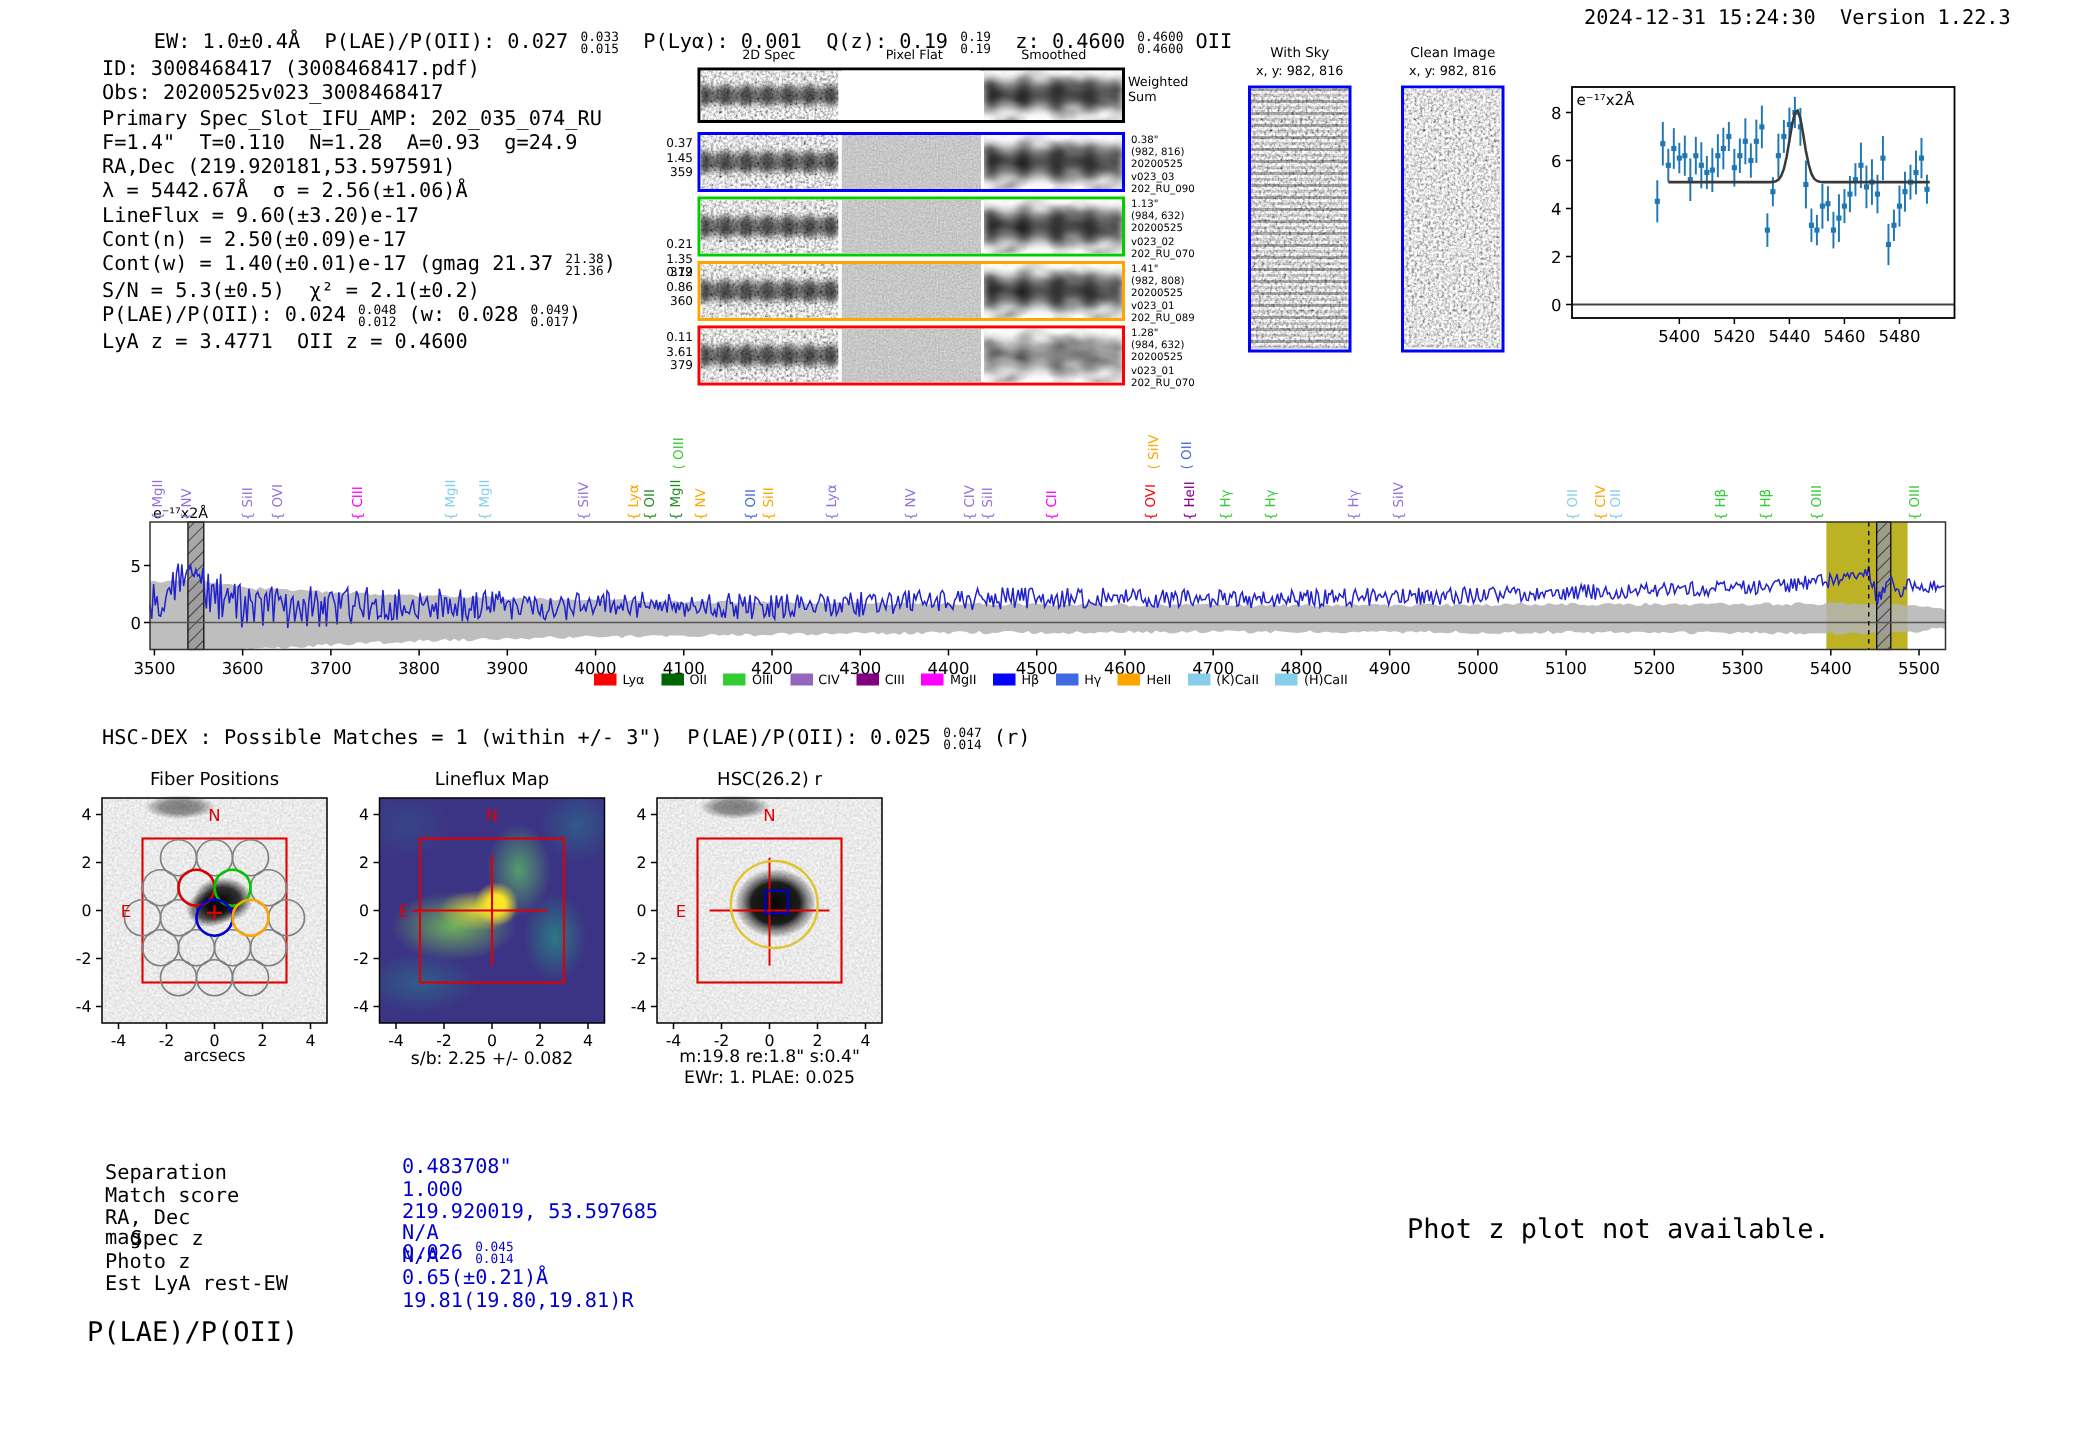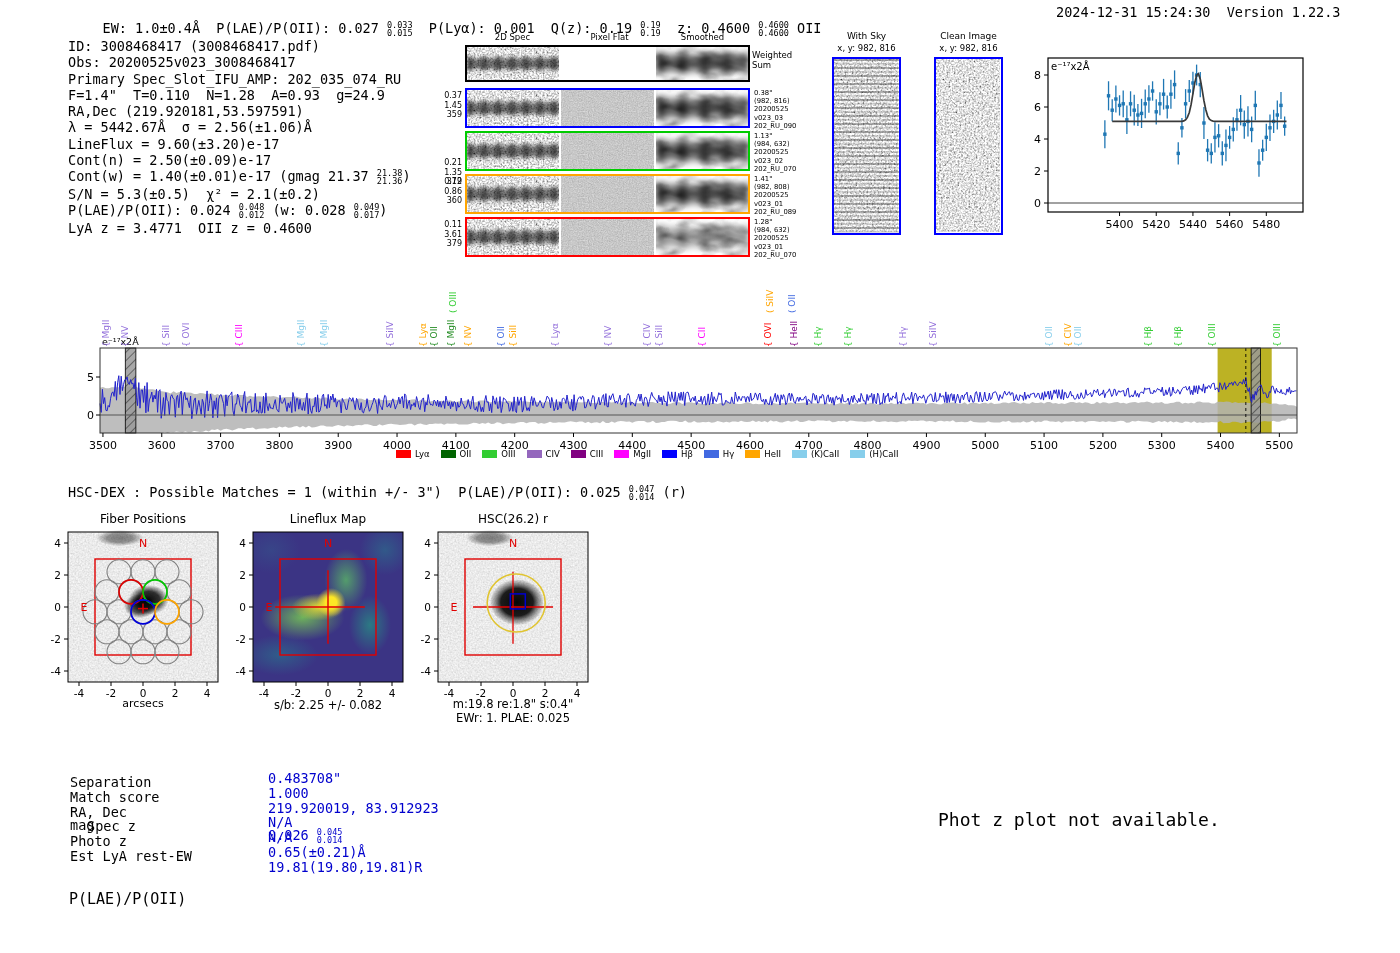--- a/index.html
+++ b/index.html
@@ -24,21 +24,21 @@
     background:repeating-linear-gradient(90deg,rgba(0,0,0,.55) 0 9px,rgba(0,0,0,.12) 9px 22px),
                linear-gradient(180deg,rgba(0,0,0,0),rgba(0,0,0,.62) 35%,rgba(0,0,0,.62) 65%,rgba(0,0,0,0));
     filter:blur(3px);}
   .stripes{position:absolute;left:0;right:0;top:0;bottom:0;
     background:repeating-linear-gradient(180deg,rgba(0,0,0,.30) 0 2px,rgba(255,255,255,.22) 2px 4px,rgba(0,0,0,.12) 4px 6px,rgba(255,255,255,0) 6px 8px);}
   .leftlab{font-size:8px;line-height:9.5px;text-align:right;font-family:"DejaVu Sans",sans-serif;}
   .rightlab{font-size:6.8px;line-height:8.2px;font-family:"DejaVu Sans",sans-serif;}
   .linelabel{position:absolute;font-family:"DejaVu Sans",sans-serif;font-size:9px;white-space:pre;
              transform:rotate(-90deg);transform-origin:0 0;}
   .legend{display:flex;gap:11px;align-items:center;font-family:"DejaVu Sans",sans-serif;font-size:8.5px;}
-  .legend .it{display:flex;align-items:center;gap:4px;white-space:nowrap;}
+  .legend .it{display:flex;align-items:flex-start;gap:4px;white-space:nowrap;}
   .legend .sw{width:15px;height:8px;display:inline-block;}
   .ctitle{font-size:12px;text-align:center;font-family:"DejaVu Sans",sans-serif;}
   .cxlab{font-size:11.5px;text-align:center;font-family:"DejaVu Sans",sans-serif;}
   .lfmap{position:absolute;left:253px;top:532px;width:150px;height:150px;background-color:#3b3484;
     background-image:
       radial-gradient(circle at 52% 47%, #fde725 0%, #fde725 5%, rgba(253,231,37,0) 13%),
       radial-gradient(ellipse 26% 13% at 44% 50%, rgba(232,224,48,.95) 0%, rgba(232,224,48,0) 70%),
       radial-gradient(ellipse 40% 22% at 33% 57%, rgba(122,209,81,.8) 0%, rgba(122,209,81,0) 70%),
       radial-gradient(ellipse 22% 32% at 62% 32%, rgba(94,201,98,.7) 0%, rgba(94,201,98,0) 65%),
       radial-gradient(ellipse 20% 28% at 78% 62%, rgba(34,168,132,.6) 0%, rgba(34,168,132,0) 70%),
@@ -658,28 +658,28 @@
   <div class="abs cxlab" style="left:238px;top:698px;width:180px;">s/b: 2.25 +/- 0.082</div>
   <div class="abs cxlab" style="left:428px;top:697px;width:170px;">m:19.8  re:1.8"  s:0.4"</div>
   <div class="abs cxlab" style="left:428px;top:711px;width:170px;">EWr: 1. PLAE: 0.025</div>
 
   <div id="match-table">
       <div class="abs mono" style="left: 70px; top: 774px; font-size: 13.5px;">Separation</div>
       <div class="abs mono blue" style="left: 268px; top: 770px; font-size: 13.5px;"><span>0.483708"</span></div>
       <div class="abs mono" style="left: 70px; top: 788.8px; font-size: 13.5px;">Match score</div>
       <div class="abs mono blue" style="left: 268px; top: 784.8px; font-size: 13.5px;"><span>1.000</span></div>
       <div class="abs mono" style="left: 70px; top: 803.6px; font-size: 13.5px;">RA, Dec</div>
-      <div class="abs mono blue" style="left: 268px; top: 799.6px; font-size: 13.5px;"><span>219.920019, 83.912923</span></div>
+      <div class="abs mono blue" style="left: 268px; top: 799.6px; font-size: 13.5px;"><span>219.920019, 53.597685</span></div>
       <div class="abs mono" style="left: 87px; top: 818.4px; font-size: 13.5px;">Spec z</div>
       <div class="abs mono blue" style="left: 268px; top: 814.4px; font-size: 13.5px;"><span>N/A</span></div>
       <div class="abs mono" style="left: 70px; top: 833.2px; font-size: 13.5px;">Photo z</div>
       <div class="abs mono blue" style="left: 268px; top: 829.2px; font-size: 13.5px;"><span>N/A</span></div>
       <div class="abs mono" style="left: 70px; top: 848px; font-size: 13.5px;">Est LyA rest-EW</div>
       <div class="abs mono blue" style="left: 268px; top: 844px; font-size: 13.5px;"><span>0.65(±0.21)Å</span></div>
       <div class="abs mono" style="left: 70px; top: 817px; font-size: 13.5px;">mag</div>
       <div class="abs mono blue" style="left: 268px; top: 858.8px; font-size: 13.5px;"><span>19.81(19.80,19.81)R</span></div>
-      <div class="abs mono" style="left: 69px; top: 877.6px; font-size: 15px; margin-top: 12px;">P(LAE)/P(OII)</div>
+      <div class="abs mono" style="left: 58px; top: 877.6px; font-size: 18px;">P(LAE)/P(OII)</div>
       <div class="abs mono blue" style="left: 268px; top: 827px; font-size: 13.5px;"><span>0.026 </span><span class="stack"><span>0.045</span><span>0.014</span></span></div>
     </div>
 
   <div class="abs mono" style="left:938px;top:809px;font-size:18px;">Phot z plot not available.</div>
 
 </div>
 
 </body></html>

